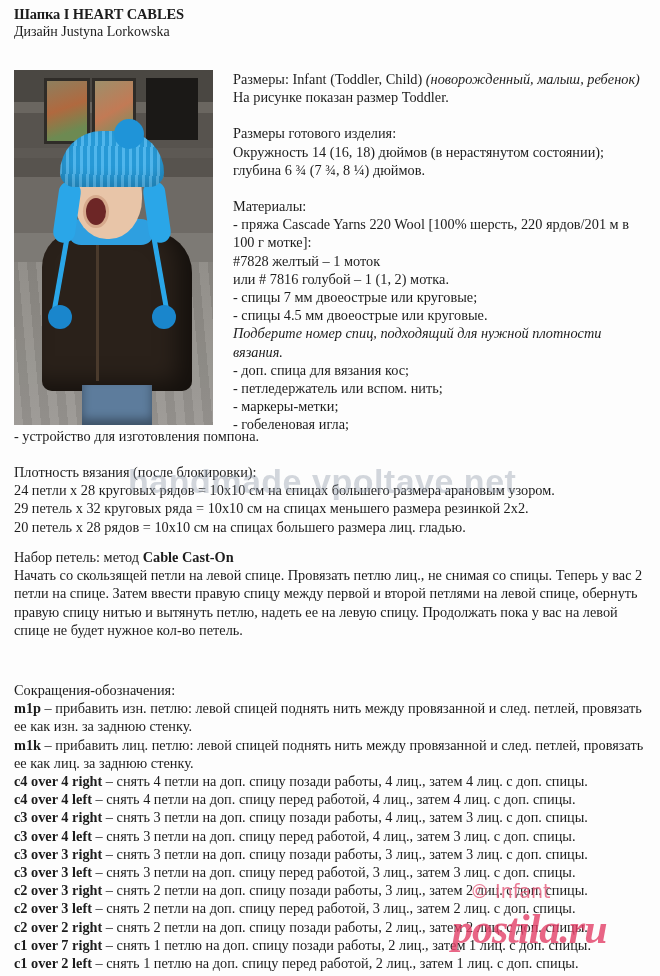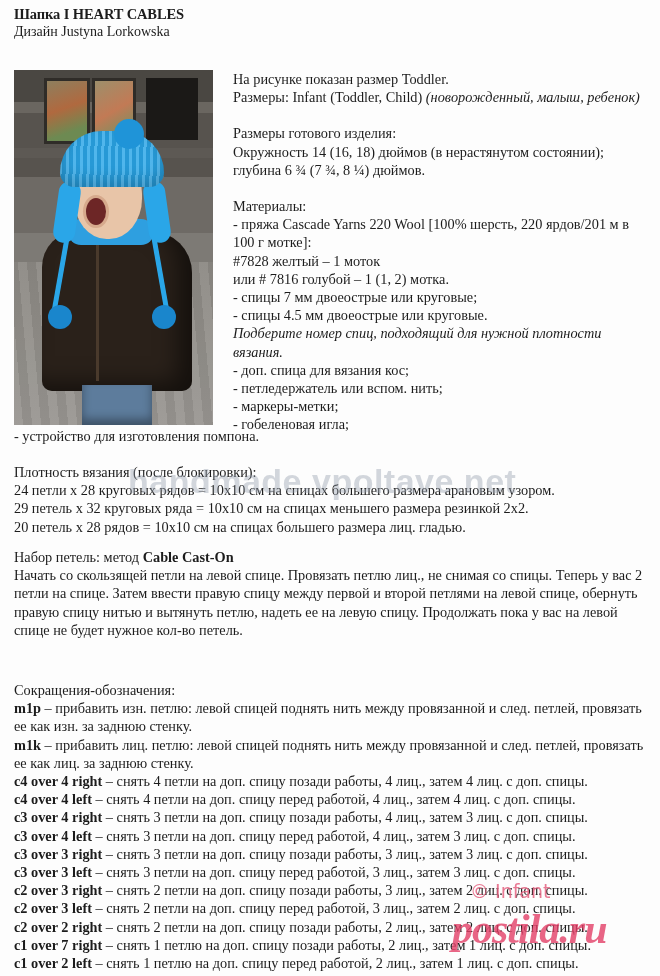--- a/index.html
+++ b/index.html
@@ -304,22 +304,22 @@
         <div class="hat">
           <div class="hat-knit"></div>
         </div>
         <div class="pom-top"></div>
       </div>
     </div>
   </div>
 
   <div class="right-col">
 
+    <p class="b"><span>Размеры: Infant (Toddler, Child) </span><span class="it">(новорожденный, малыш, ребенок)</span></p>
     <p class="b">На рисунке показан размер Toddler.</p>
-    <p class="b"><span>Размеры: Infant (Toddler, Child) </span><span class="it">(новорожденный, малыш, ребенок)</span></p>
 
     <div class="gap"></div>
 
     <p class="b">Размеры готового изделия:</p>
     <p class="b">Окружность 14 (16, 18) дюймов (в нерастянутом состоянии);</p>
     <p class="b">глубина 6 ¾ (7 ¾, 8 ¼) дюймов.</p>
 
     <div class="gap"></div>
 
     <p class="b">Материалы:</p>

